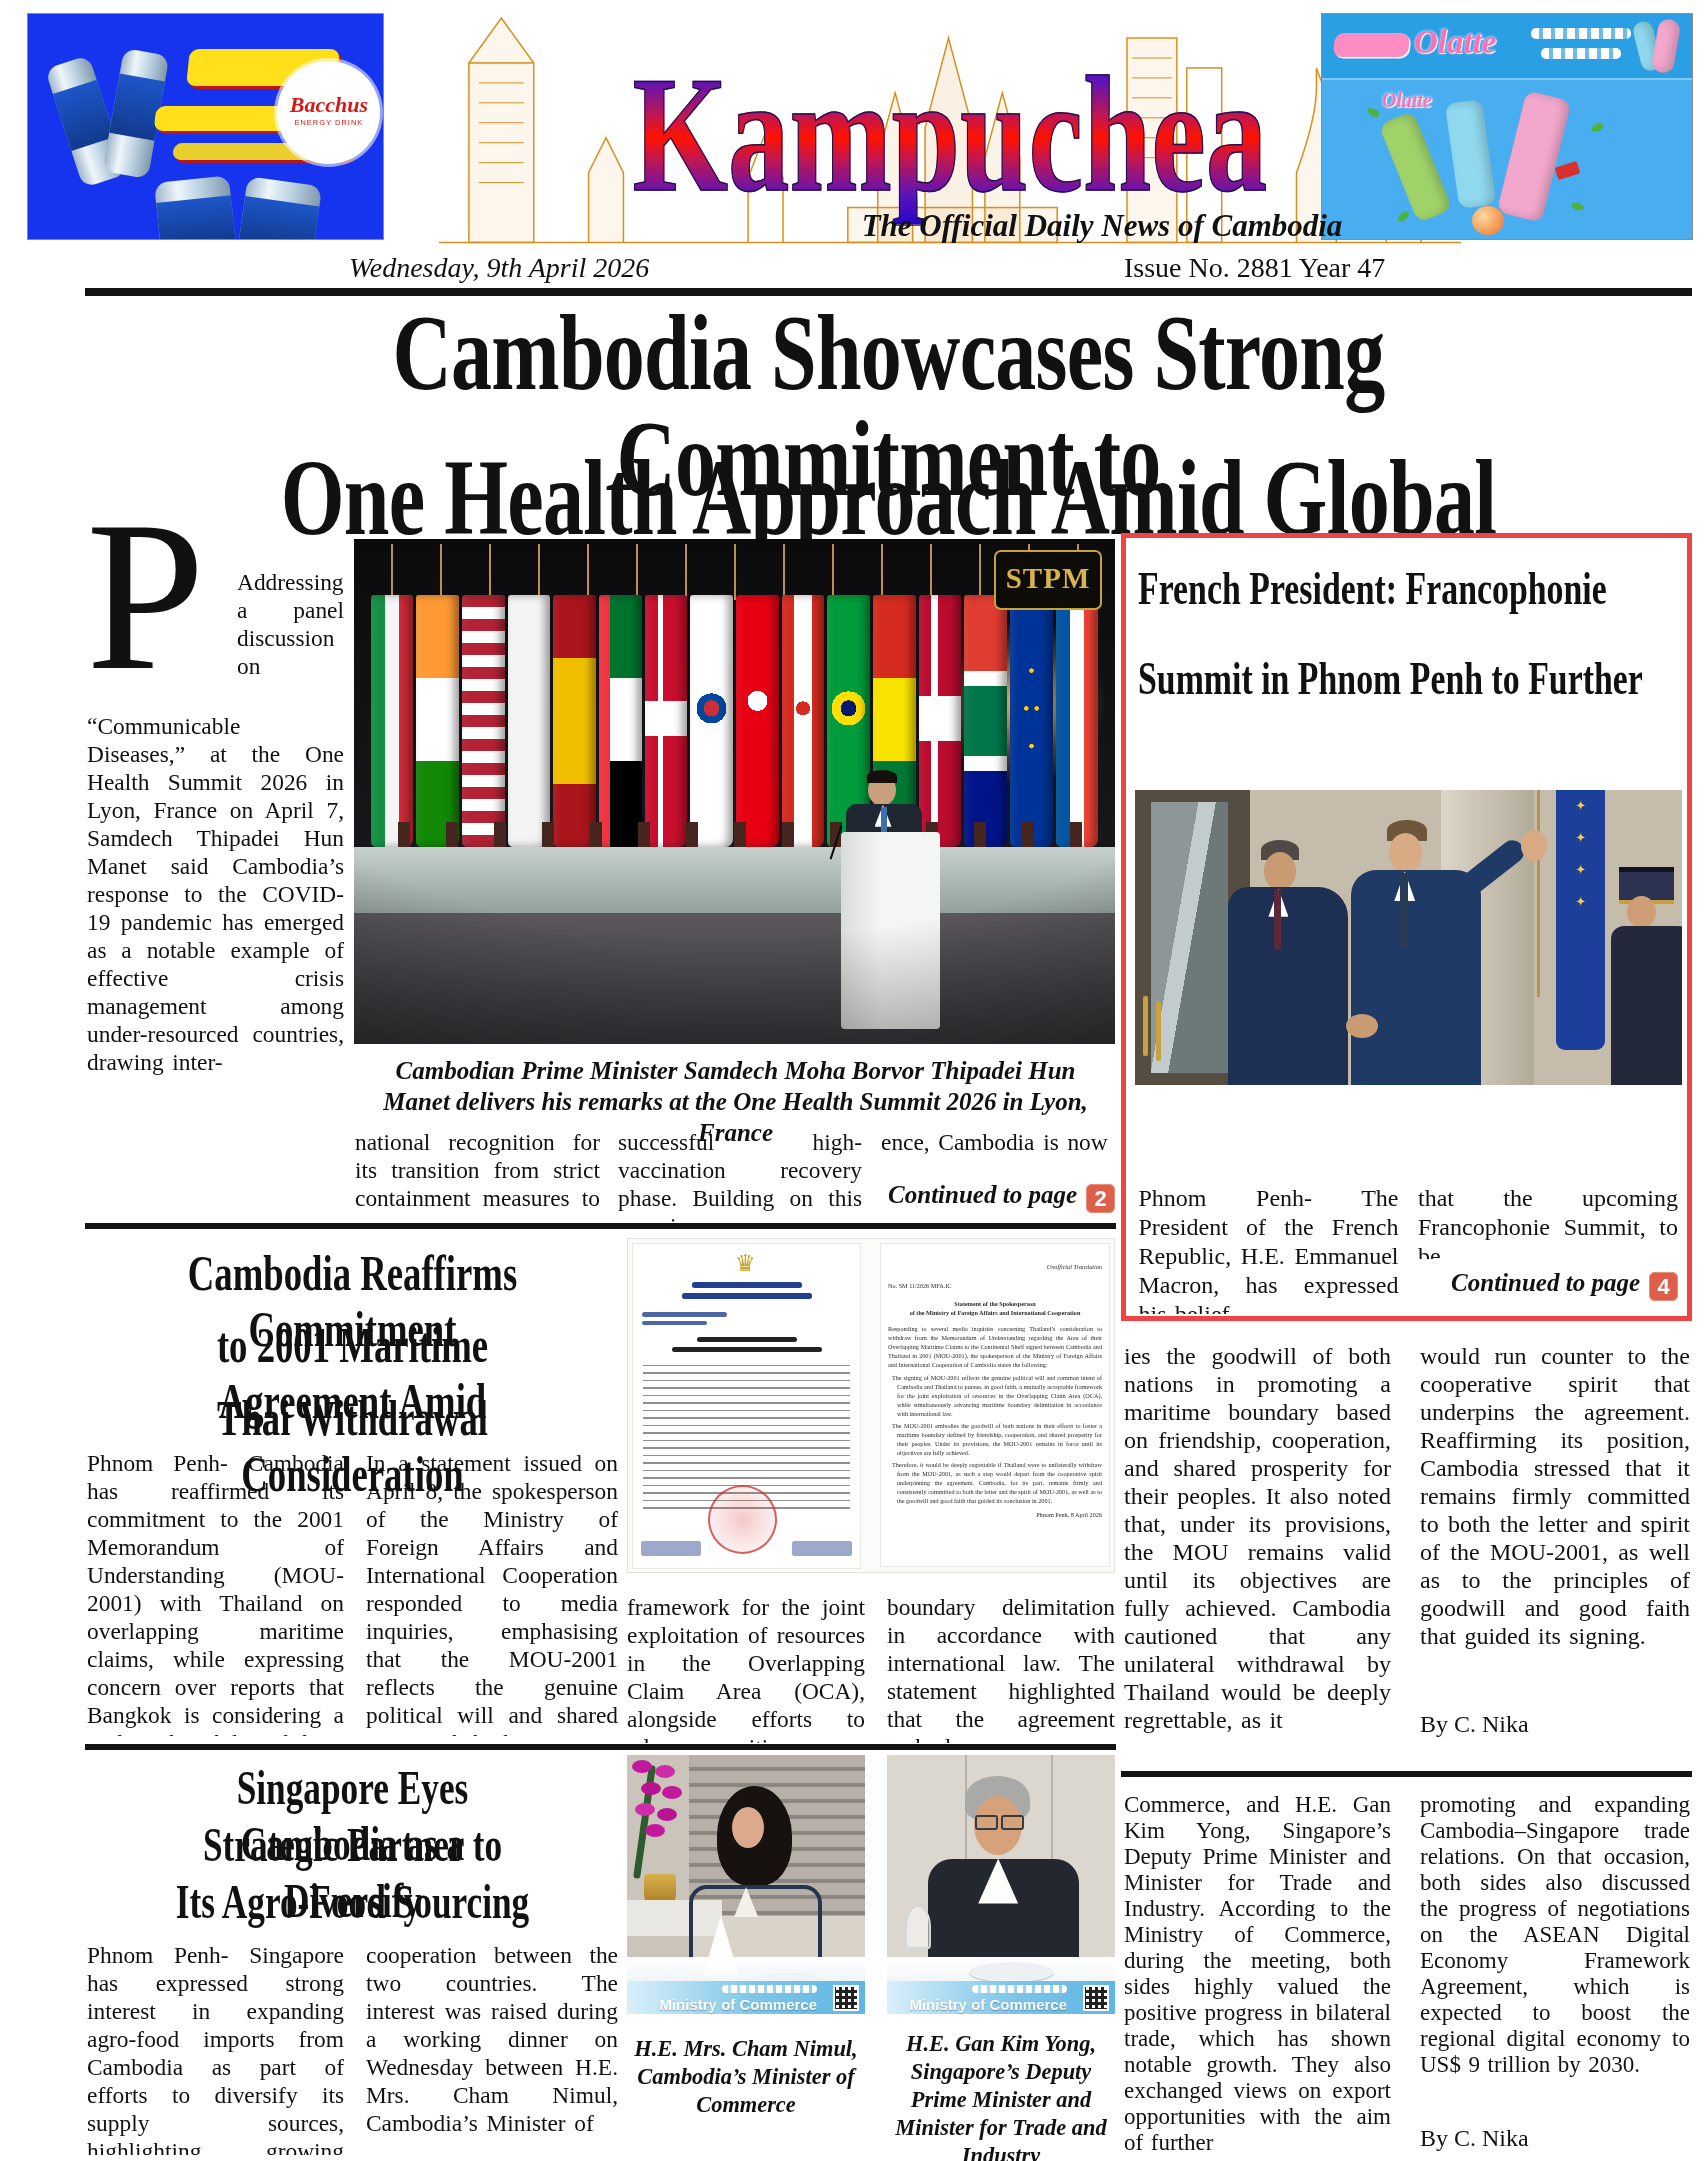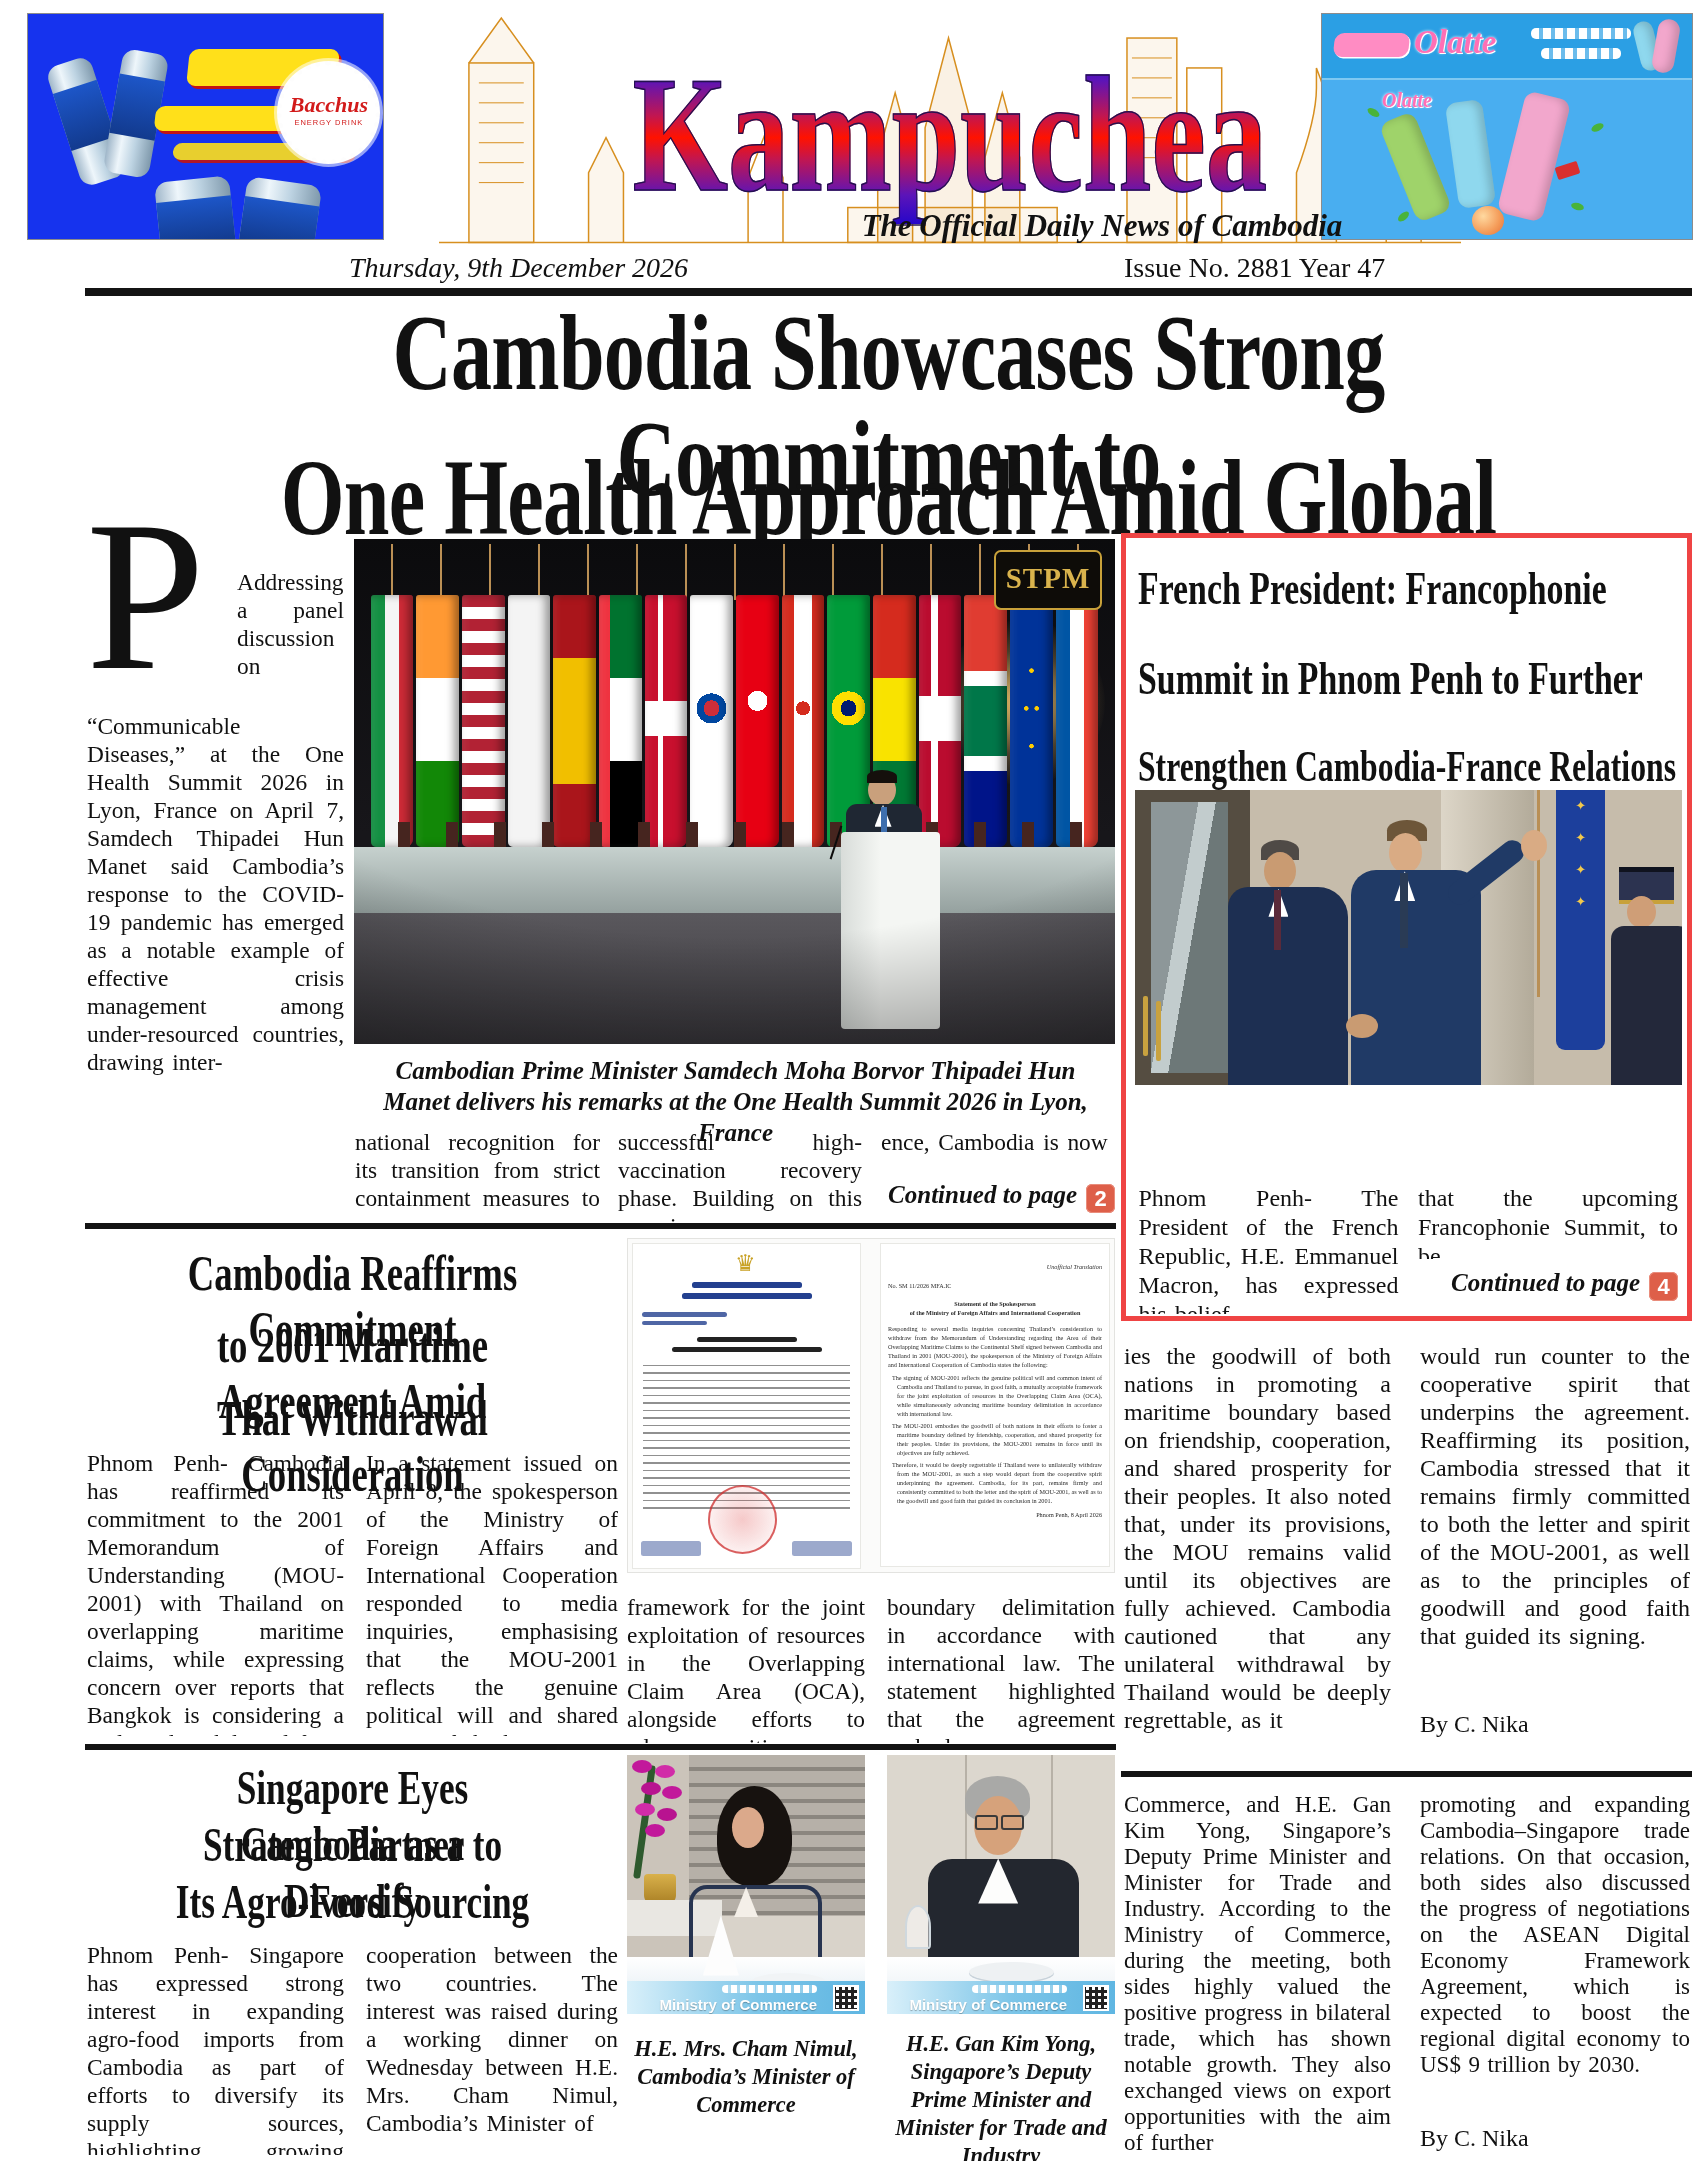--- a/index.html
+++ b/index.html
@@ -179,21 +179,21 @@
   <div class="ocan" style="left:189px;top:80px;width:46px;height:125px;background:#f2a7cc;transform:rotate(14deg);"></div>
   <div class="abs olatte-script" style="left:60px;top:75px;font-size:20px;">Olatte</div>
   <div class="peach" style="left:150px;top:192px;"></div>
   <div class="leaf" style="left:45px;top:95px;transform:rotate(30deg);"></div>
   <div class="leaf" style="left:269px;top:110px;transform:rotate(-25deg);"></div>
   <div class="leaf" style="left:249px;top:189px;transform:rotate(15deg);"></div>
   <div class="leaf" style="left:75px;top:199px;transform:rotate(-40deg);"></div>
   <div class="abs" style="left:234px;top:150px;width:23px;height:13px;background:#d92f2f;transform:rotate(-18deg);border-radius:2px;"></div>
 </div>
 
-<div class="abs dateline" style="left:349px;font-style:italic;">Thursday, 9th December 2026</div>
+<div class="abs dateline" style="left:349px;font-style:italic;">Wednesday, 9th April 2026</div>
 <div class="abs dateline" style="left:1124px;">Issue No. 2881 Year 47</div>
 <div class="abs rule" style="left:85px;top:288px;width:1607px;height:8px;"></div>
 
 <div class="abs hline h1" style="top:300px;"><span>Cambodia Showcases Strong Commitment to</span></div>
 <div class="abs hline h1" style="top:445px;"><span>One Health Approach Amid Global Challenges</span></div>
 
 <div class="abs dropcap" style="left:86px;top:513px;">P</div>
 <div class="abs bodytext" style="left:87px;top:540px;width:257px;height:671px;overflow:hidden;">
   <span class="spacer"></span>
   <br>
@@ -279,21 +279,20 @@
     <div style="text-align:right;margin-top:5px;">Phnom Penh, 8 April 2026</div>
   </div>
 </div>
 
 <div class="abs bodytext" style="left:627px;top:1593px;width:238px;height:150px;overflow:hidden;">framework for the joint exploitation of resources in the Overlapping Claim Area (OCA), alongside efforts to advance maritime</div>
 <div class="abs bodytext" style="left:887px;top:1593px;width:228px;height:150px;overflow:hidden;">boundary delimitation in accordance with international law. The statement highlighted that the agreement embod-</div>
 
 <div class="abs" style="left:1121px;top:533px;width:571px;height:788px;border:5px solid #ef4444;box-sizing:border-box;">
   <div class="abs frhead" style="top:24px;"><span>French President: Francophonie</span></div>
   <div class="abs frhead" style="top:114px;"><span>Summit in Phnom Penh to Further</span></div>
-  <div class="abs frhead" style="top:203px;font-size:44px;"><span>Strengthen Cambodia-France Relations</span></div>
 
   <div class="abs photo frphoto" style="left:9px;top:252px;width:547px;height:295px;">
     <div class="fp-doorstrip"></div>
     <div class="fp-glass"></div>
     <div class="fp-col"></div>
     <div class="abs" style="left:73.5%;top:0;width:3px;height:70%;background:#b98f55;"></div>
     <div class="euflag">✦<br>✦<br>✦<br>✦</div>
 
     <div class="abs" style="left:23%;top:17%;width:38px;height:20px;background:#4f4a46;border-radius:50% 50% 0 0;"></div>
     <div class="head" style="left:23.6%;top:21%;width:32px;height:38px;background:#c99b72;"></div>

